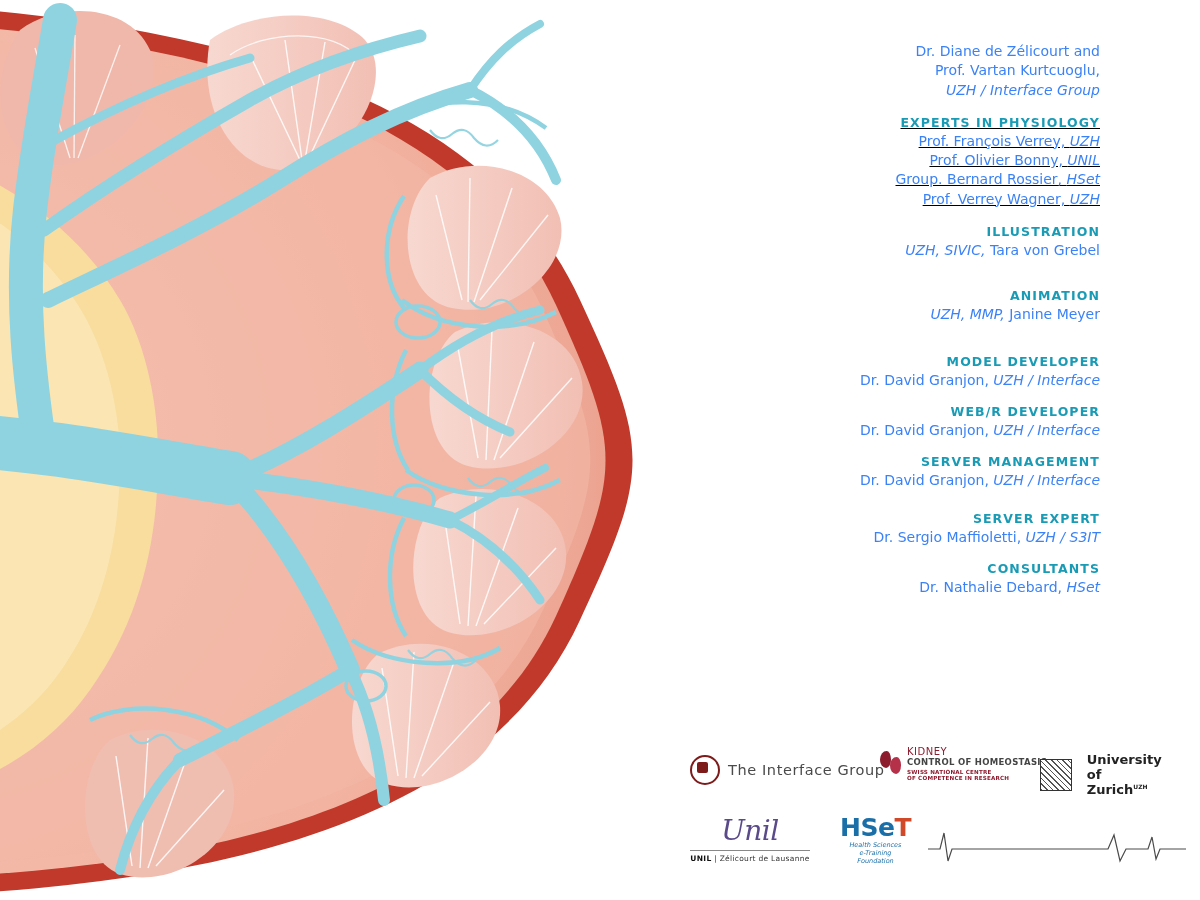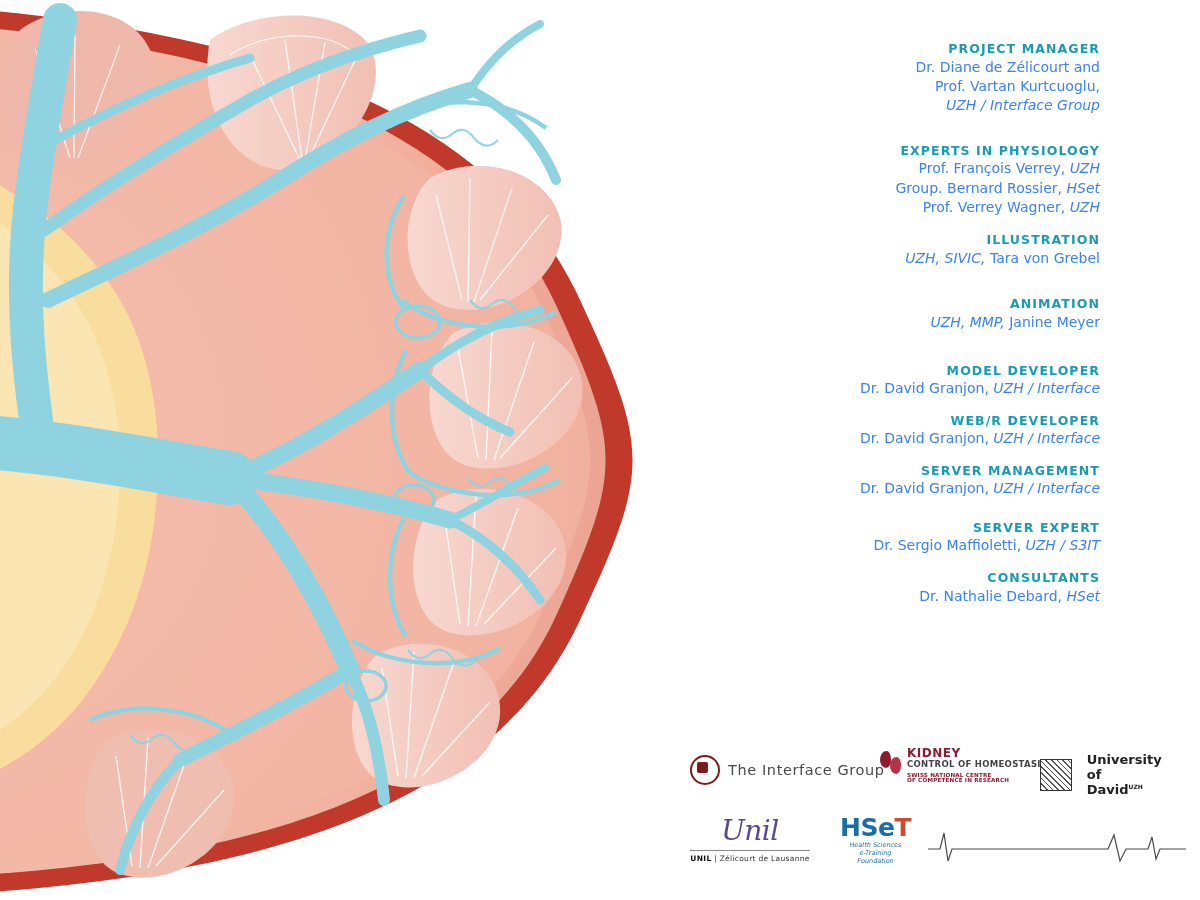--- a/index.html
+++ b/index.html
@@ -127,21 +127,21 @@
   #logo-kidney .bean {
     position: absolute;
     width: 11px;
     height: 17px;
     background: #8c1b2e;
     border-radius: 60% 40% 45% 55% / 50% 50% 50% 50%;
   }
   #logo-kidney .bean.b1 { left: 0; top: 2px; }
   #logo-kidney .bean.b2 { left: 10px; top: 8px; background: #b5314a; }
   #logo-kidney .ktxt { line-height: 1.05; }
-  #logo-kidney .k1 { font-size: 12px; font-weight: bold; color: #8c1b2e; letter-spacing: 0.5px; }
+  #logo-kidney .k1 { font-size: 10px; font-weight: normal; color: #8c1b2e; letter-spacing: 0.5px; }
   #logo-kidney .k2 { font-size: 8.5px; font-weight: bold; color: #444; letter-spacing: 0.3px; }
   #logo-kidney .k3 { font-size: 5.6px; font-weight: bold; color: #8c1b2e; letter-spacing: 0.2px; margin-top: 4px; }
   #logo-kidney .k4 { font-size: 5.6px; font-weight: bold; color: #8c1b2e; letter-spacing: 0.2px; }
 
   
   #logo-uzh {
     left: 360px;
     top: 8px;
     display: flex;
     align-items: center;
@@ -372,29 +372,29 @@
         <ellipse cx="414" cy="500" rx="20" ry="15"></ellipse>
         <ellipse cx="366" cy="686" rx="20" ry="15"></ellipse>
       </g>
     </g>
   </svg>
 </div>
 
 <div id="credits-panel">
   <div style="padding-top:42px;">
     <div class="credit-block">
-      <div class="credit-role">PROJECT MANAGER</div>
       <div class="credit-name"><span>Dr. Diane de Zélicourt and</span></div>
       <div class="credit-name"><span>Prof. Vartan Kurtcuoglu,</span></div>
       <div class="credit-name"><span class="org">UZH / Interface Group</span></div>
     </div>
 
-    <div class="credit-block" style="margin-top:28px;">
+    <div class="credit-block" style="margin-top:16px;text-decoration:underline;">
       <div class="credit-role">EXPERTS IN PHYSIOLOGY</div>
       <div class="credit-name"><span>Prof. François Verrey, </span><span class="org">UZH</span></div>
+      <div class="credit-name"><span>Prof. Olivier Bonny, </span><span class="org">UNIL</span></div>
       <div class="credit-name"><span>Group. Bernard Rossier, </span><span class="org">HSet</span></div>
       <div class="credit-name"><span>Prof. Verrey Wagner, </span><span class="org">UZH</span></div>
     </div>
 
     <div class="credit-block" style="margin-top:16px;">
       <div class="credit-role">ILLUSTRATION</div>
       <div class="credit-name"><span class="org">UZH, SIVIC,</span><span> Tara von Grebel</span></div>
     </div>
 
     <div class="credit-block" style="margin-top:29px;">
@@ -446,21 +446,21 @@
       <div class="k2">CONTROL OF HOMEOSTASIS</div>
       <div class="k3">SWISS NATIONAL CENTRE</div>
       <div class="k4">OF COMPETENCE IN RESEARCH</div>
     </span>
   </div>
 
   <div class="logo" id="logo-uzh">
     <span class="seal"></span>
     <span class="utxt">
       <div class="u1">University of</div>
-      <div class="u2"><span>David</span><span class="sup">UZH</span></div>
+      <div class="u2"><span>Zurich</span><span class="sup">UZH</span></div>
     </span>
   </div>
 
 </div>
 
 <div id="logo-row-2">
 
   <div class="logo" id="logo-unil">
     <div class="script">Unil</div>
     <div class="rule"></div>

